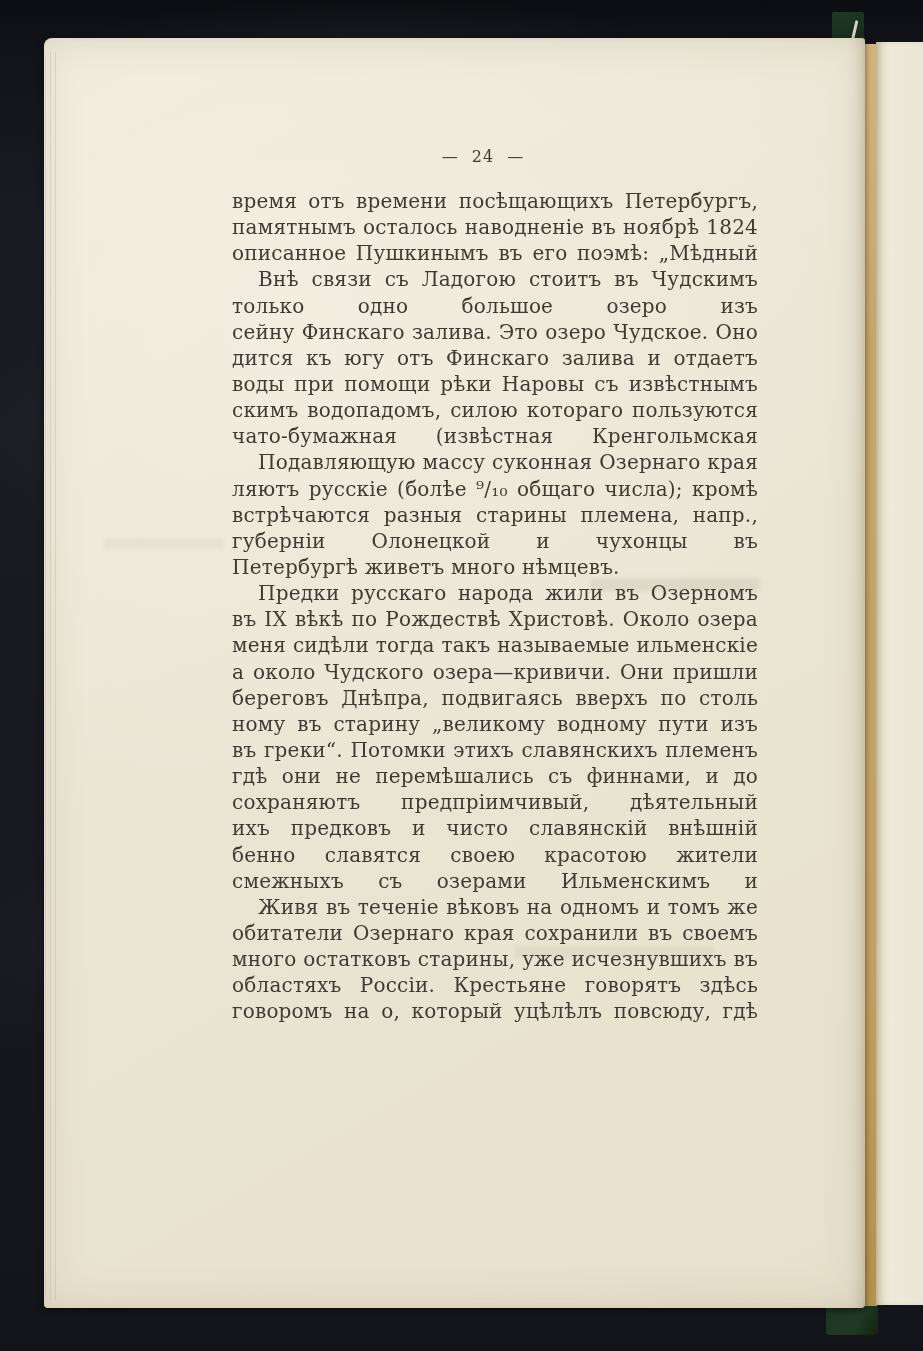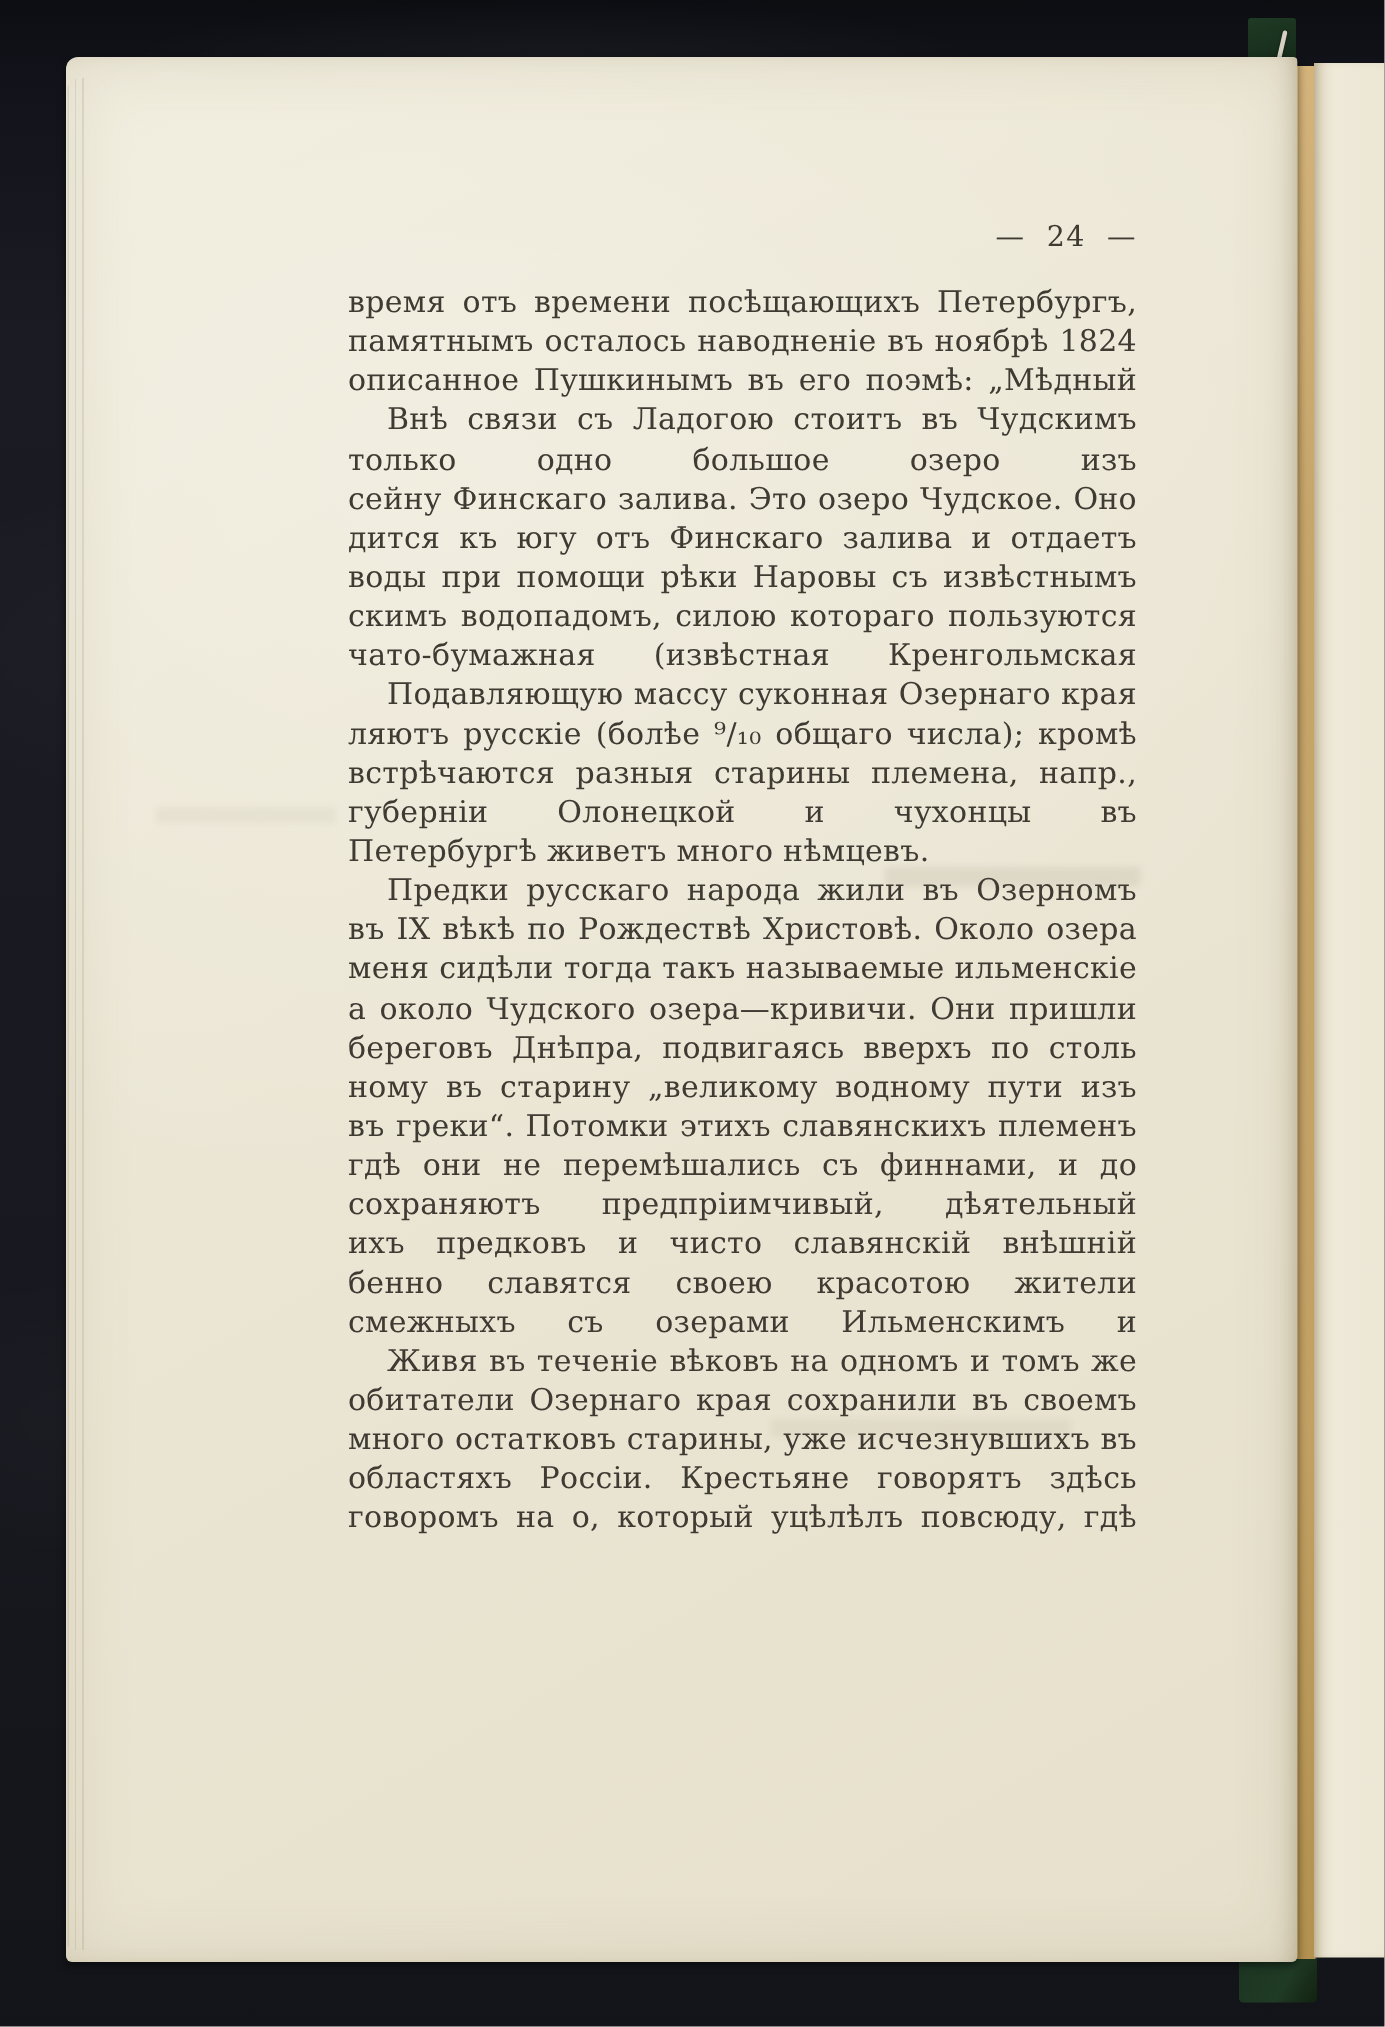--- a/index.html
+++ b/index.html
@@ -35,22 +35,22 @@
   .book-page{position:absolute;left:44px;top:38px;width:821px;height:1270px;
     background:
       radial-gradient(ellipse 900px 700px at 30% 22%,rgba(255,255,255,.22),transparent 70%),
       linear-gradient(150deg,#f0ecdc 0%,var(--page-cream,#ebe6d4) 45%,#e6e0cc 100%);
     border-radius:8px 3px 4px 4px;
     box-shadow:inset 0 0 46px rgba(120,100,60,.14), inset -10px 0 18px -12px rgba(110,90,50,.5), 0 2px 6px rgba(0,0,0,.5);}
   
   .stack-edges{position:absolute;left:1px;top:14px;bottom:8px;width:15px;
     background:repeating-linear-gradient(90deg,rgba(80,65,40,.16) 0 1px,transparent 1px 5px);
     border-radius:8px 0 0 4px;opacity:.7;}
-  .page-header{position:absolute;left:164px;top:109px;width:550px;text-align:right;
-    font-size:19px;color:var(--ink,#3f3b33);word-spacing:7px;letter-spacing:1px;}
+  .page-header{position:absolute;left:164px;top:109px;width:550px;text-align:center;
+    font-size:16px;color:var(--ink,#3f3b33);word-spacing:7px;letter-spacing:1px;}
   .text-block{position:absolute;left:164px;top:150px;width:550px;color:var(--ink,#3f3b33);}
   .line{height:26.15px;line-height:26.15px;font-size:20px;letter-spacing:.2px;
     text-align:justify;text-align-last:justify;overflow:hidden;white-space:nowrap;margin-left:24px;}
   .line{white-space:normal;}
   .line.indent{text-indent:26px;}
   .line.endline{text-align-last:left;}
   
   .ghost{position:absolute;background:rgba(110,100,75,.10);filter:blur(2px);border-radius:2px;}
   .ghost.g1{left:546px;top:540px;width:170px;height:13px;}
   .ghost.g2{left:60px;top:500px;width:120px;height:11px;opacity:.6;}

